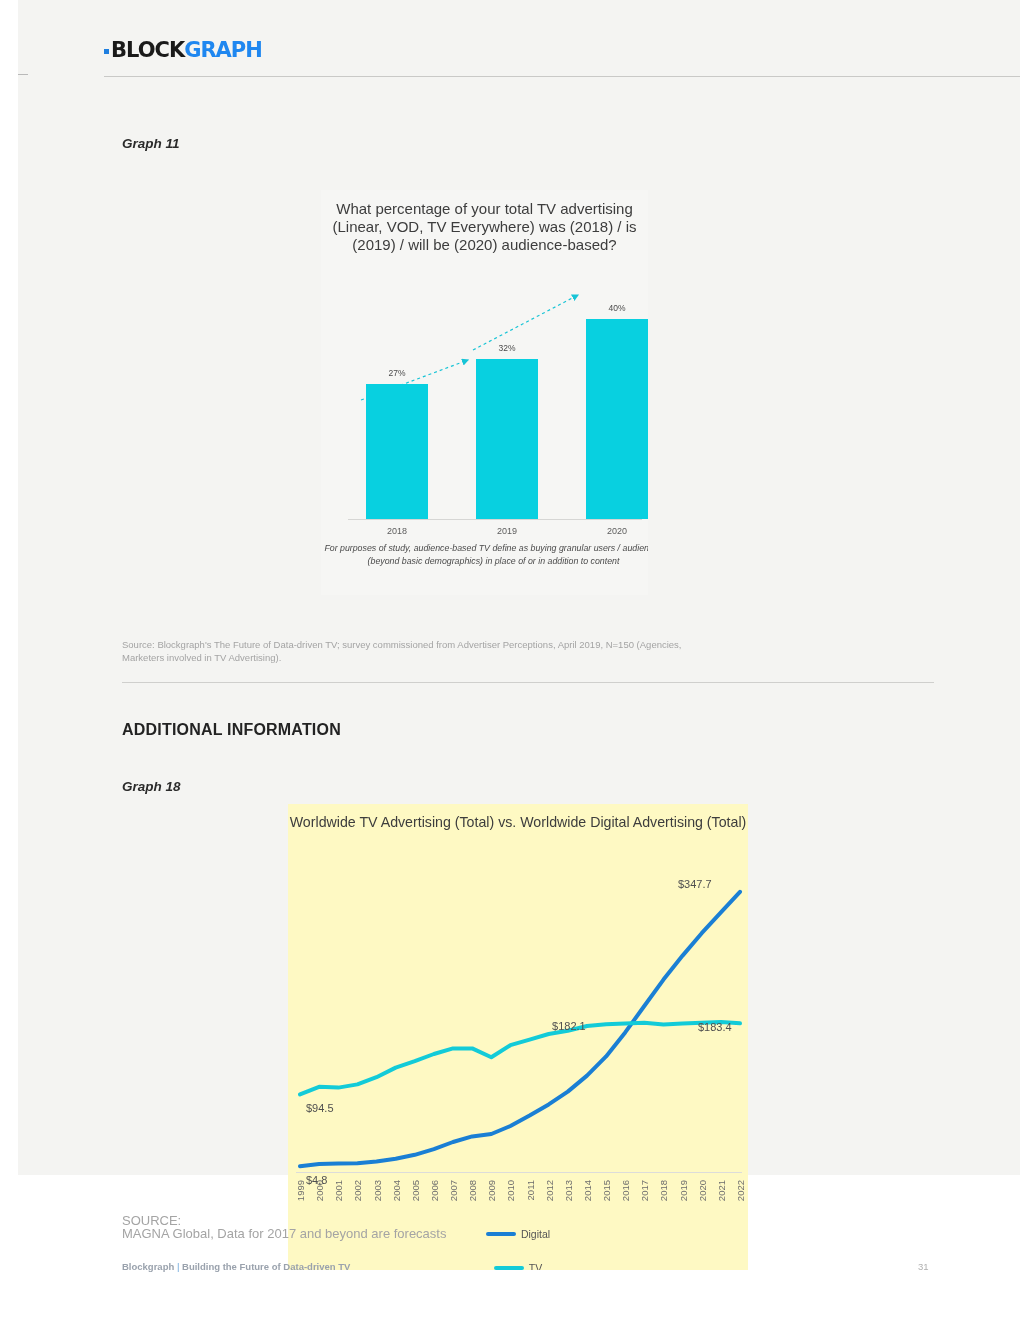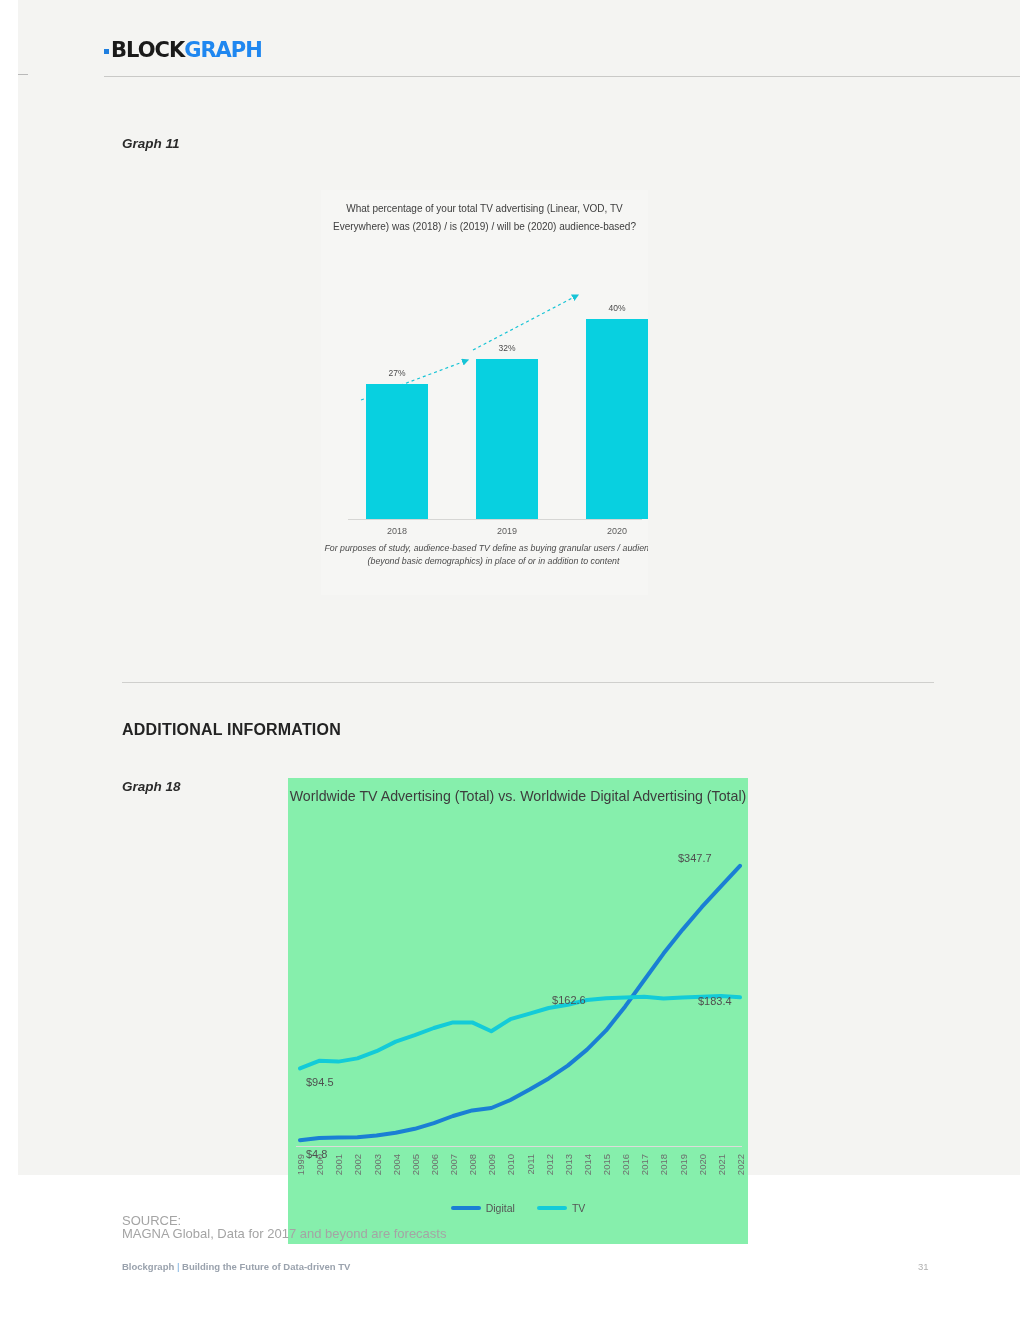--- a/index.html
+++ b/index.html
@@ -14,55 +14,55 @@
   .logo .dot{display:inline-block;width:5px;height:5px;background:#1f7fe0;vertical-align:3px;margin-right:2px;}
   .logo .blk{color:#1a1a1a;}
   .logo .grp{color:#1f87f0;}
   .header-rule{position:absolute;left:86px;top:76px;width:916px;height:1px;background:#c9c9c7;}
 
   
   .graph11-label{position:absolute;left:104px;top:136px;font-size:13.5px;font-weight:bold;
                  font-style:italic;color:#2b2b2b;}
 
   .chart1{position:absolute;left:303px;top:190px;width:327px;height:405px;background:#f6f6f4;overflow:hidden;}
-  .c1-title{position:absolute;left:0;top:10px;width:327px;text-align:center;font-size:10px;
+  .c1-title{position:absolute;left:0;top:10px;width:327px;text-align:center;font-size:15px;
             line-height:18px;color:#3d3d3d;}
   .c1-plot{position:absolute;left:0;top:95px;width:327px;height:235px;}
   .c1-axis{position:absolute;left:27px;bottom:0;width:294px;height:1px;background:#d6d6d4;}
 
   .bar{position:absolute;bottom:1px;background:#08d0e0;}
   .bar-val{position:absolute;font-size:8.5px;color:#4a4a4a;text-align:center;width:60px;}
   .bar-cat{position:absolute;top:336px;font-size:9px;color:#5c5c5c;text-align:center;width:60px;}
 
   .c1-foot{position:absolute;left:0;top:352px;width:345px;text-align:center;font-size:8.8px;
            font-style:italic;line-height:12.5px;color:#4a4a4a;white-space:pre-line;}
 
   .src1{position:absolute;left:104px;top:638px;width:600px;font-size:9.5px;line-height:13px;color:#a4a4a4;}
   .divider1{position:absolute;left:104px;top:682px;width:812px;height:1px;background:#cfcfcd;}
 
   
   .addl-head{position:absolute;left:104px;top:721px;font-size:16px;font-weight:bold;
              letter-spacing:.2px;color:#232323;}
   .graph12-label{position:absolute;left:104px;top:779px;font-size:13.5px;font-weight:bold;
                  font-style:italic;color:#2b2b2b;}
 
-  .chart2{position:absolute;left:270px;top:778px;width:460px;height:466px;background:#86efac;overflow:hidden;}
+  .chart2{position:absolute;left:270px;top:804px;width:460px;height:466px;background:#fef9c3;overflow:hidden;}
   .c2-title{position:absolute;left:0;top:9px;width:460px;text-align:center;font-size:14.2px;
             line-height:18px;color:#3d3d3d;}
   .c2-plot{position:absolute;left:0;top:60px;width:460px;height:310px;}
   .c2-axis{position:absolute;left:8px;top:1130px;width:446px;height:1px;background:#dcdcda;}
 
   .pt-label{position:absolute;font-size:11px;color:#4f4f4f;white-space:nowrap;}
 
   .xticks{position:absolute;left:0;top:374px;width:460px;height:50px;}
   .xtick{position:absolute;font-size:9.5px;color:#6d6d6d;
          writing-mode:vertical-rl;transform:rotate(180deg);transform-origin:center;}
 
   .legend{position:absolute;left:0;top:424px;width:460px;display:flex;justify-content:center;
-          gap:22px;align-items:center;}
+          gap:22px;align-items:center;flex-direction:column;}
   .lg-item{display:flex;align-items:center;gap:5px;}
   .lg-swatch{width:30px;height:4px;border-radius:2px;}
   .lg-txt{font-size:10.5px;color:#555;}
 
   .src2{position:absolute;left:104px;top:1214px;width:500px;font-size:13px;line-height:13px;color:#a4a4a4;}
 
   .footer-txt{position:absolute;left:104px;top:1261px;font-size:9.5px;font-weight:bold;color:#9aa2ad;}
   .footer-txt .bar-sep{color:#6fa8dc;font-weight:normal;}
   .footer-page{position:absolute;left:900px;top:1261px;font-size:9.5px;color:#b0b0b0;}
 </style>
@@ -102,39 +102,40 @@
         <div class="bar-val" style="left: 156px; top: 153px;">32%</div>
         <div class="bar-cat" style="left: 156px;">2019</div>
         <div class="bar" style="position: absolute; left: 265px; top: 129px; width: 62px; height: 200px; background: rgb(8, 208, 224);"></div>
         <div class="bar-val" style="left: 266px; top: 113px;">40%</div>
         <div class="bar-cat" style="left: 266px;">2020</div>
       </div>
     <div class="c1-foot">For purposes of study, audience-based TV define as buying granular users / audiences (beyond basic demographics) in place of or in addition to content</div>
 
   </div>
 
+  <div class="src1">Source: Blockgraph's The Future of Data-driven TV; survey commissioned from Advertiser Perceptions, April 2019, N=150 (Agencies, Marketers involved in TV Advertising).</div>
   <div class="divider1"></div>
 
   <div class="addl-head">ADDITIONAL INFORMATION</div>
   <div class="graph12-label">Graph 18</div>
 
   <div class="chart2">
     <div class="c2-title">Worldwide TV Advertising (Total) vs. Worldwide Digital Advertising (Total)</div>
     <div class="c2-plot">
       <svg id="lines-svg" width="460" height="310" style="position:absolute;left:0;top:0;">
           <path d="M12.0,302.2 L31.1,300.0 L50.3,299.6 L69.4,299.2 L88.5,297.6 L107.7,294.8 L126.8,290.8 L145.9,285.2 L165.0,278.0 L184.2,272.4 L203.3,270.0 L222.4,262.0 L241.6,251.6 L260.7,240.4 L279.8,227.6 L299.0,211.6 L318.1,192.4 L337.2,168.4 L356.3,142.0 L375.5,115.6 L394.6,91.6 L413.7,69.2 L432.9,48.4 L452.0,27.8 " fill="none" stroke="#1a7fd4" stroke-width="4" stroke-linecap="round" stroke-linejoin="round"></path>
           <path d="M12.0,230.4 L31.1,222.8 L50.3,223.6 L69.4,220.4 L88.5,213.2 L107.7,203.6 L126.8,197.2 L145.9,190.0 L165.0,184.4 L184.2,184.4 L203.3,193.2 L222.4,181.2 L241.6,175.6 L260.7,170.0 L279.8,166.8 L299.0,162.0 L318.1,160.3 L337.2,159.6 L356.3,158.8 L375.5,160.4 L394.6,159.6 L413.7,158.8 L432.9,158.0 L452.0,159.3 " fill="none" stroke="#13cbd8" stroke-width="4" stroke-linecap="round" stroke-linejoin="round"></path>
         </svg>
       <div class="c2-axis" style="position:absolute;left:8px;top:308px;width:446px;height:1px;background:#dcdcda;"></div>
     </div>
     <div id="pt-labels">
         <div class="pt-label" style="left: 18px; top: 370.16px;">$4.8</div>
         <div class="pt-label" style="left: 390px; top: 73.84px;">$347.7</div>
         <div class="pt-label" style="left: 18px; top: 298.4px;">$94.5</div>
-        <div class="pt-label" style="left: 264.087px; top: 216.32px;">$162.6</div>
+        <div class="pt-label" style="left: 264.087px; top: 216.32px;">$182.1</div>
         <div class="pt-label" style="left: 410px; top: 217.28px;">$183.4</div>
       </div>
     <div class="xticks" id="xticks">
         <div class="xtick" style="left: 7px; top: 2px;">1999</div>
         <div class="xtick" style="left: 26.1304px; top: 2px;">2000</div>
         <div class="xtick" style="left: 45.2609px; top: 2px;">2001</div>
         <div class="xtick" style="left: 64.3913px; top: 2px;">2002</div>
         <div class="xtick" style="left: 83.5217px; top: 2px;">2003</div>
         <div class="xtick" style="left: 102.652px; top: 2px;">2004</div>
         <div class="xtick" style="left: 121.783px; top: 2px;">2005</div>

